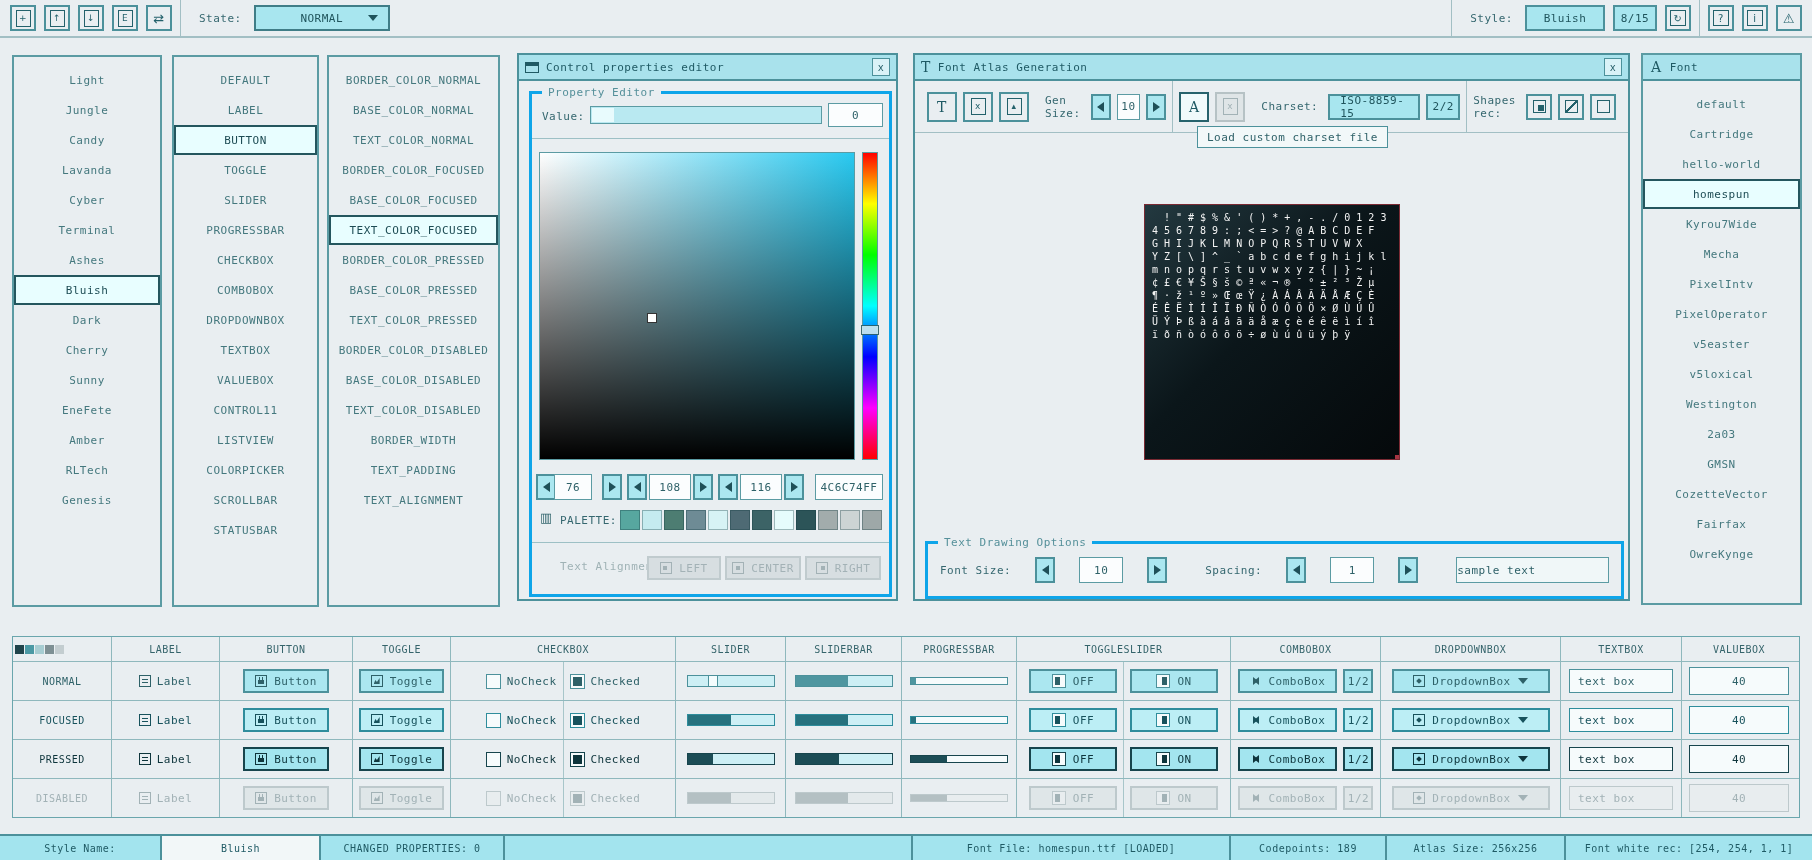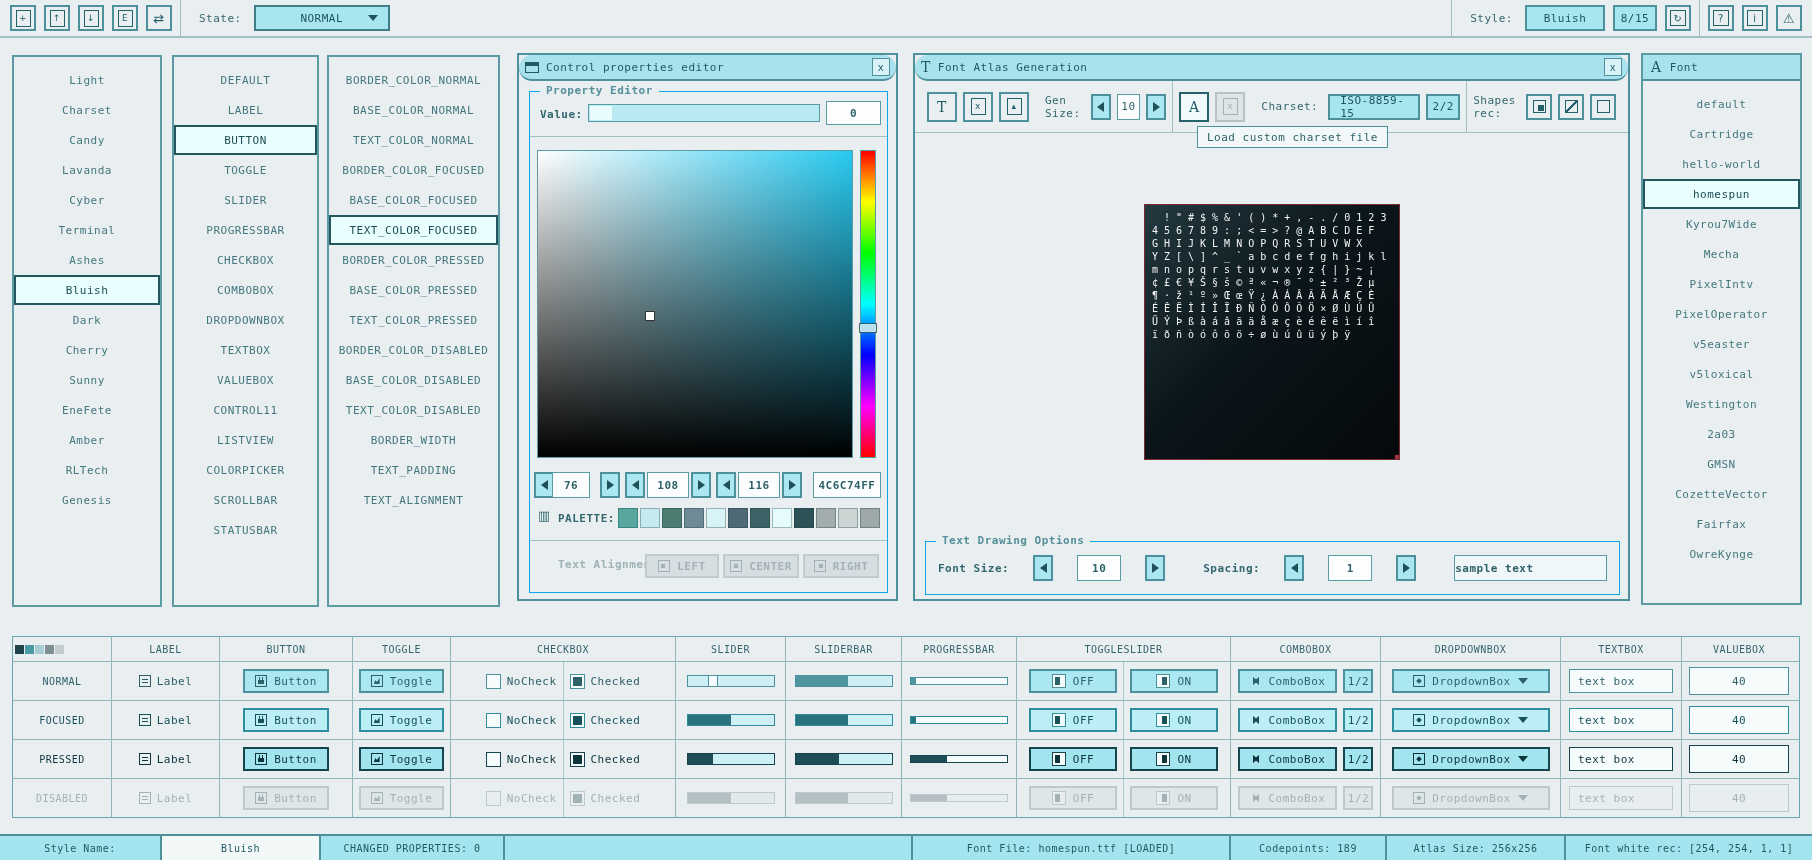--- a/index.html
+++ b/index.html
@@ -27,28 +27,28 @@
             justify-content:center;box-sizing:border-box;padding:0 10px;cursor:pointer;flex:none;}
   .spacer{flex:1;}
   
   .panel{position:absolute;border:2px solid #5b9ba3;box-sizing:border-box;background:#e9eef1;}
   .list{padding-top:8px;}
   .list-item{height:30px;display:flex;align-items:center;justify-content:center;color:#44787e;cursor:pointer;box-sizing:border-box;}
   .list-item.selected{background:#e8feff;border:2px solid #24565e;color:#1d4c54;}
   
   .window{position:absolute;border:2px solid #4c919b;box-sizing:border-box;background:#e9eef1;}
   .titlebar{height:26px;background:#a9e2ec;border-bottom:2px solid #4c919b;display:flex;align-items:center;
-            gap:7px;padding:0 6px;color:#1f5a64;box-sizing:border-box;border-radius:13px;}
+            gap:7px;padding:0 6px;color:#1f5a64;box-sizing:border-box;}
   .titlebar .close{margin-left:auto;width:18px;height:18px;border:1px solid #4c919b;background:#d9f2f7;
                    display:flex;align-items:center;justify-content:center;font-size:10px;cursor:pointer;box-sizing:border-box;}
   .winico{width:14px;height:11px;border:1px solid #1f5a64;box-sizing:border-box;}
   .winico::before{content:"";display:block;height:3px;background:#1f5a64;}
   .serif-ico{font-family:"DejaVu Serif",serif;font-size:14px;color:#1f5a64;line-height:1;}
   
-  .group{position:absolute;border:1px solid #0ea5e9;font-weight:bold;}
+  .group{position:absolute;border:3px solid #0ea5e9;}
   .group-label{position:absolute;top:-8px;left:10px;background:#e9eef1;padding:0 6px;color:#55909a;}
   .wbox{border:1px solid #5b9ba3;background:#fbfdfe;display:flex;align-items:center;justify-content:center;
         color:#2e6168;box-sizing:border-box;}
   .spin{width:20px;height:26px;background:#abe7f0;border:2px solid #4c919b;display:flex;align-items:center;
         justify-content:center;box-sizing:border-box;cursor:pointer;flex:none;}
   .hsep{position:absolute;left:0;right:0;border-top:1px solid #9dc0c5;}
   .swatch{width:20px;height:20px;display:inline-block;border:1px solid rgba(20,60,66,.35);box-sizing:border-box;
           margin-right:2px;cursor:pointer;}
   .dis-btn{border:2px solid #c0cbce;background:#d7dee1;color:#a3b2b6;display:flex;align-items:center;gap:7px;
            justify-content:center;box-sizing:border-box;position:absolute;height:24px;}
@@ -176,21 +176,21 @@
     <div class="tool-btn">
         <span class="glyphbox">i</span>
       </div>
     <div class="tool-btn">
         <span class="freeglyph">⚠</span>
       </div>
   </div>
 
   <div class="panel list" id="style-list" style="left:12px;top:55px;width:150px;height:552px;">
       <div class="list-item">Light</div>
-      <div class="list-item">Charset</div>
+      <div class="list-item">Jungle</div>
       <div class="list-item">Candy</div>
       <div class="list-item">Lavanda</div>
       <div class="list-item">Cyber</div>
       <div class="list-item">Terminal</div>
       <div class="list-item">Ashes</div>
       <div class="list-item selected">Bluish</div>
       <div class="list-item">Dark</div>
       <div class="list-item">Cherry</div>
       <div class="list-item">Sunny</div>
       <div class="list-item">EneFete</div>

